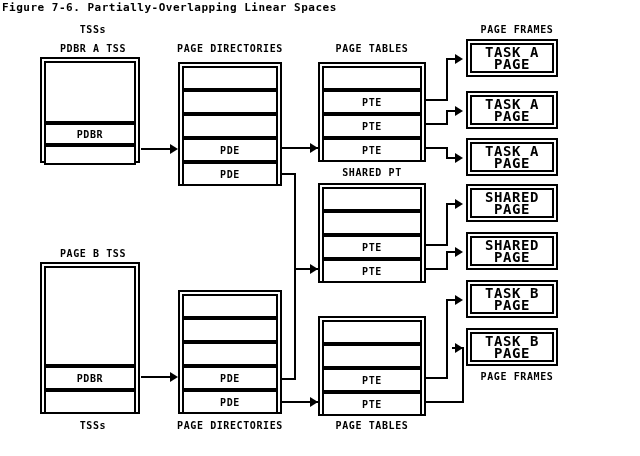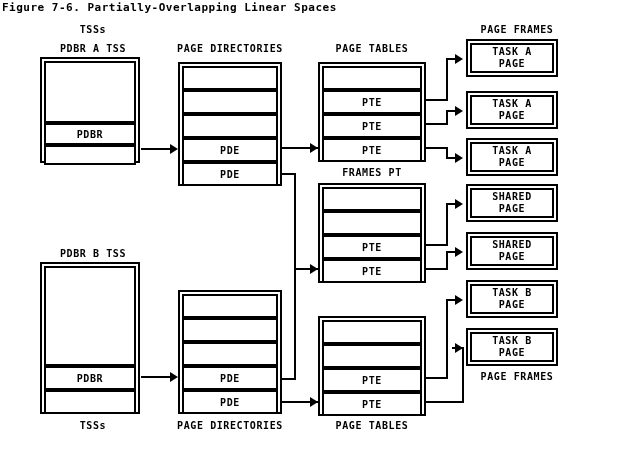--- a/index.html
+++ b/index.html
@@ -72,21 +72,21 @@
   .frame-inner {
     width: 100%;
     height: 100%;
     border: 2px solid #000000;
     box-sizing: border-box;
     display: flex;
     flex-direction: column;
     align-items: center;
     justify-content: center;
     color: #000000;
-    font-size: 10px;
+    font-size: 14px;
     font-weight: bold;
     letter-spacing: 0.6px;
     line-height: 12px;
     white-space: pre;
   }
 
   
   .hline {
     position: absolute;
     height: 2px;
@@ -111,23 +111,23 @@
 
 <div id="figure">
 
   <div class="title">Figure 7-6. Partially-Overlapping Linear Spaces</div>
 
   <div class="col-label" style="left:38px; top:24px; width:110px;">TSSs</div>
   <div class="col-label" style="left:33px; top:43px; width:120px;">PDBR A TSS</div>
   <div class="col-label" style="left:160px; top:43px; width:140px;">PAGE DIRECTORIES</div>
   <div class="col-label" style="left:312px; top:43px; width:120px;">PAGE TABLES</div>
   <div class="col-label" style="left:462px; top:24px; width:110px;">PAGE FRAMES</div>
-  <div class="col-label" style="left:312px; top:167px; width:120px;">FRAMES PT</div>
-
-  <div class="col-label" style="left:33px; top:248px; width:120px;">PDBR B TSS</div>
+  <div class="col-label" style="left:312px; top:167px; width:120px;">SHARED PT</div>
+
+  <div class="col-label" style="left:33px; top:248px; width:120px;">PAGE B TSS</div>
   <div class="col-label" style="left:38px; top:420px; width:110px;">TSSs</div>
   <div class="col-label" style="left:160px; top:420px; width:140px;">PAGE DIRECTORIES</div>
   <div class="col-label" style="left:312px; top:420px; width:120px;">PAGE TABLES</div>
   <div class="col-label" style="left:462px; top:371px; width:110px;">PAGE FRAMES</div>
 
   <div class="stack" style="left:40px; top:57px; width:100px; height:106px;">
     <div class="cell" style="left:2px;  top:2px;  width:92px; height:62px;"></div>
     <div class="cell" style="left:2px;  top:64px; width:92px; height:22px;">PDBR</div>
     <div class="cell" style="left:2px;  top:86px; width:92px; height:20px;"></div>
   </div>

